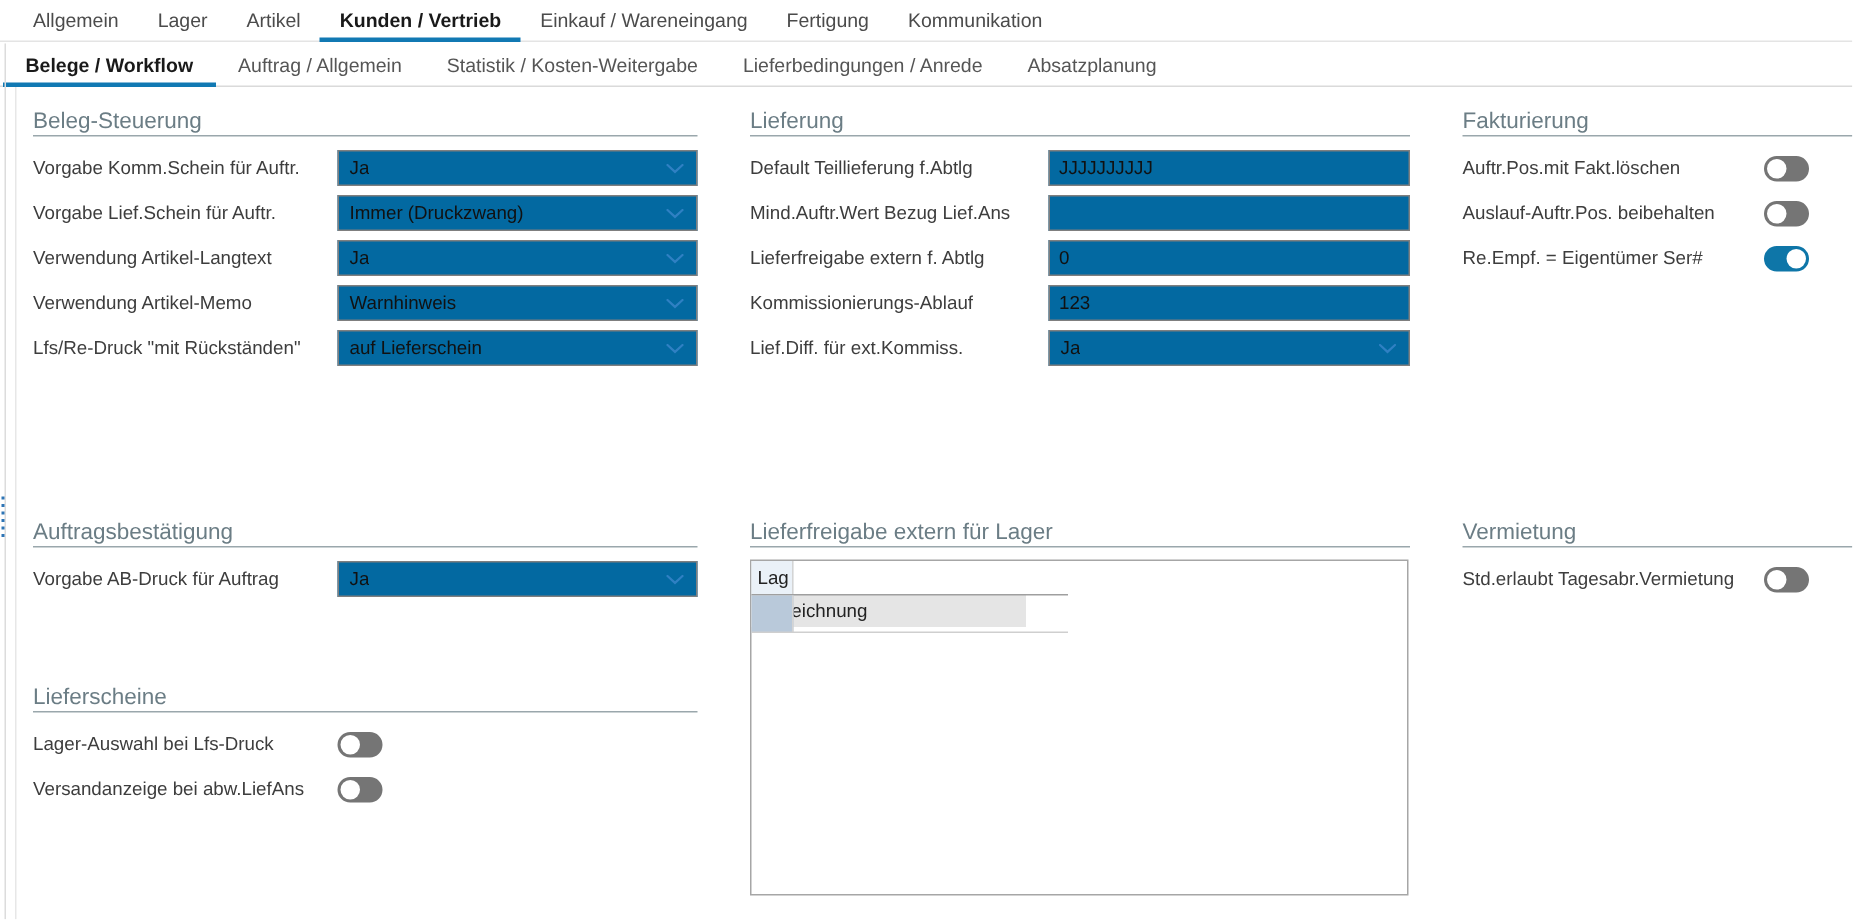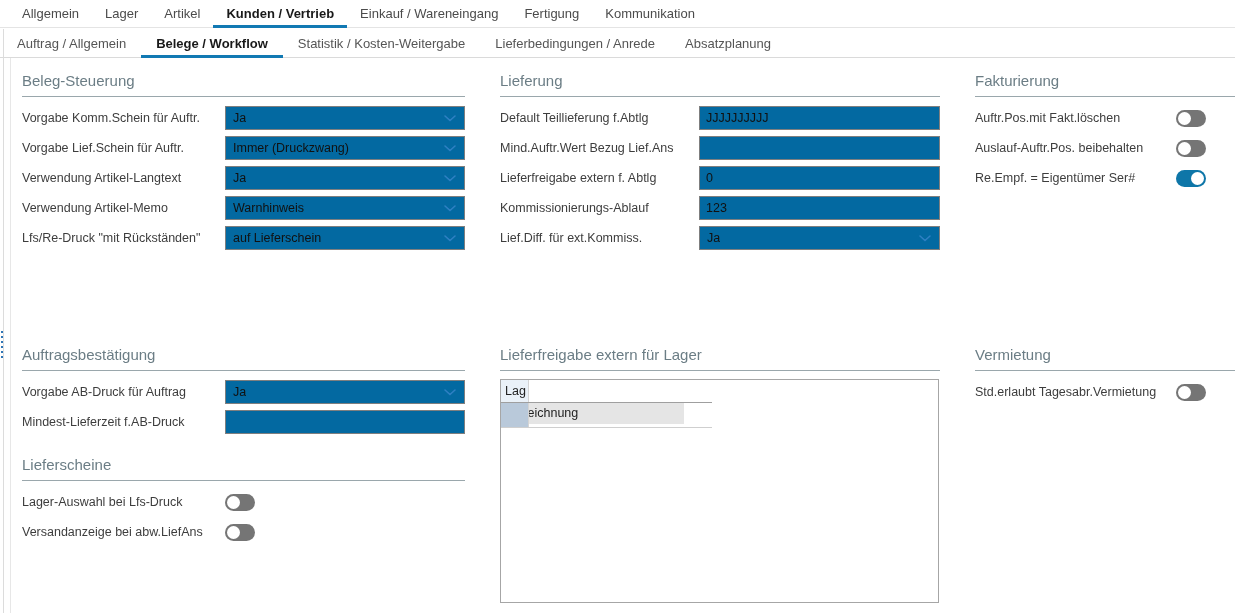--- a/index.html
+++ b/index.html
@@ -22,21 +22,21 @@
          height:3px; background:#1179b3; }
 
   
   .vline1 { position:absolute; left:3px; top:29px; bottom:0; width:1px; background:#dcdcdc; }
   .vline2 { position:absolute; left:10px; top:58px; bottom:0; width:1px; background:#e7e7e7; }
   .grip { position:absolute; left:1px; top:331px; display:flex; flex-direction:column; gap:3px; }
   .grip i { display:block; width:2px; height:2px; background:#2e75b5; }
 
   
   .section { position:absolute; }
-  .section-title { font-size:15px; color:#6b7d85; padding-bottom:7px;
+  .section-title { font-size:15px; color:#6b7d85; padding-bottom:1px;
                    border-bottom:1px solid #9aa7ac; }
   .rows { margin-top:6px; }
   .frow { display:flex; align-items:center; height:30px; }
   .lbl { font-size:12.5px; color:#3d3d3d; white-space:nowrap; }
   .lblw1 { flex:0 0 203px; }
   .lblw2 { flex:0 0 199px; }
 
   .ctl { height:24px; border:1px solid #7f7f7f; background:#0369a1; font-size:12.5px;
          color:#111; }
   .sel { flex:1; display:flex; align-items:center; justify-content:space-between;
@@ -90,22 +90,22 @@
     <div class="tab">Allgemein</div>
     <div class="tab">Lager</div>
     <div class="tab">Artikel</div>
     <div class="tab active">Kunden / Vertrieb</div>
     <div class="tab">Einkauf / Wareneingang</div>
     <div class="tab">Fertigung</div>
     <div class="tab">Kommunikation</div>
   </div>
 
   <div class="tabs2">
+    <div class="tab active">Belege / Workflow</div>
     <div class="tab">Auftrag / Allgemein</div>
-    <div class="tab active">Belege / Workflow</div>
     <div class="tab">Statistik / Kosten-Weitergabe</div>
     <div class="tab">Lieferbedingungen / Anrede</div>
     <div class="tab">Absatzplanung</div>
   </div>
 
   <div class="vline1"></div>
   <div class="vline2"></div>
   <div class="grip">
       <i></i>
       <i></i>
@@ -225,24 +225,20 @@
     <div class="section-title">Auftragsbestätigung</div>
     <div class="rows">
       <div class="frow">
         <span class="lbl lblw1">Vorgabe AB-Druck für Auftrag</span>
         <div class="ctl sel">
           <span class="val">Ja</span>
           <svg class="chev" width="12" height="7" viewBox="0 0 12 7">
               <path d="M1 1 L6 5.6 L11 1" fill="none" stroke="#2f80c3" stroke-width="1.5" stroke-linecap="round"></path>
             </svg>
         </div>
-      </div>
-      <div class="frow">
-        <span class="lbl lblw1">Mindest-Lieferzeit f.AB-Druck</span>
-        <input class="ctl" type="text" value="" style="">
       </div>
     </div>
   </div>
 
   <div class="section" id="sec-lfs">
     <div class="section-title">Lieferscheine</div>
     <div class="rows">
       <div class="frow">
         <span class="lbl lblw1">Lager-Auswahl bei Lfs-Druck</span>
         <div class="toggle off">

